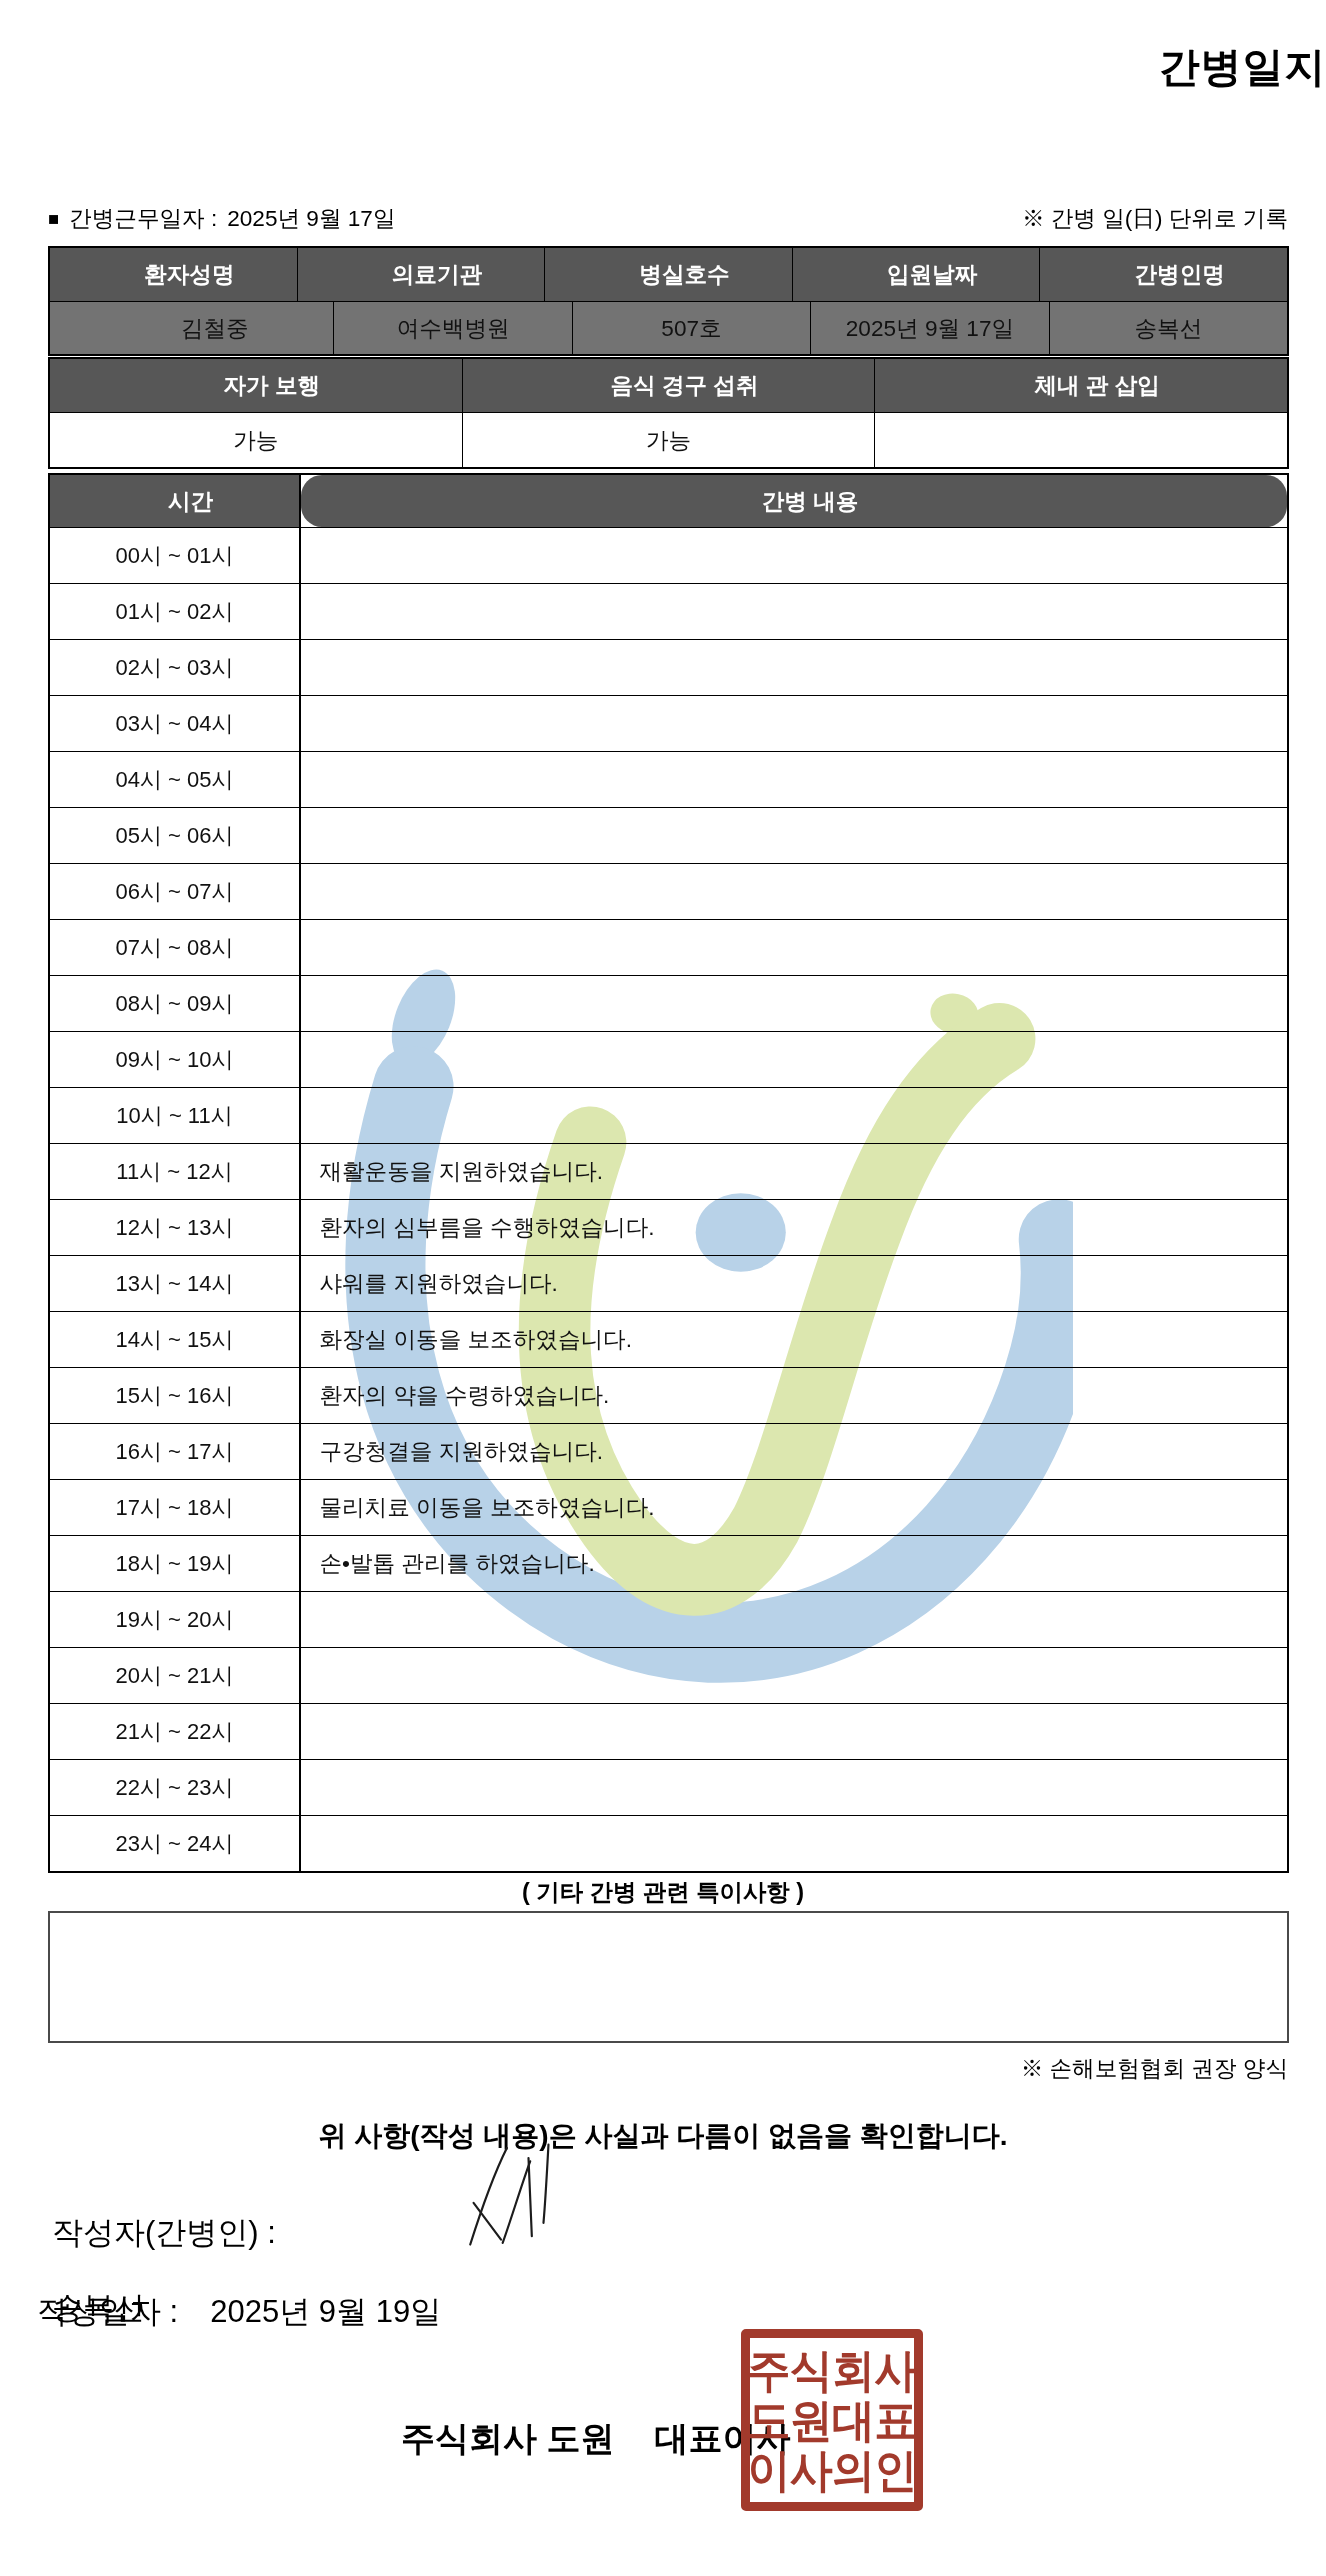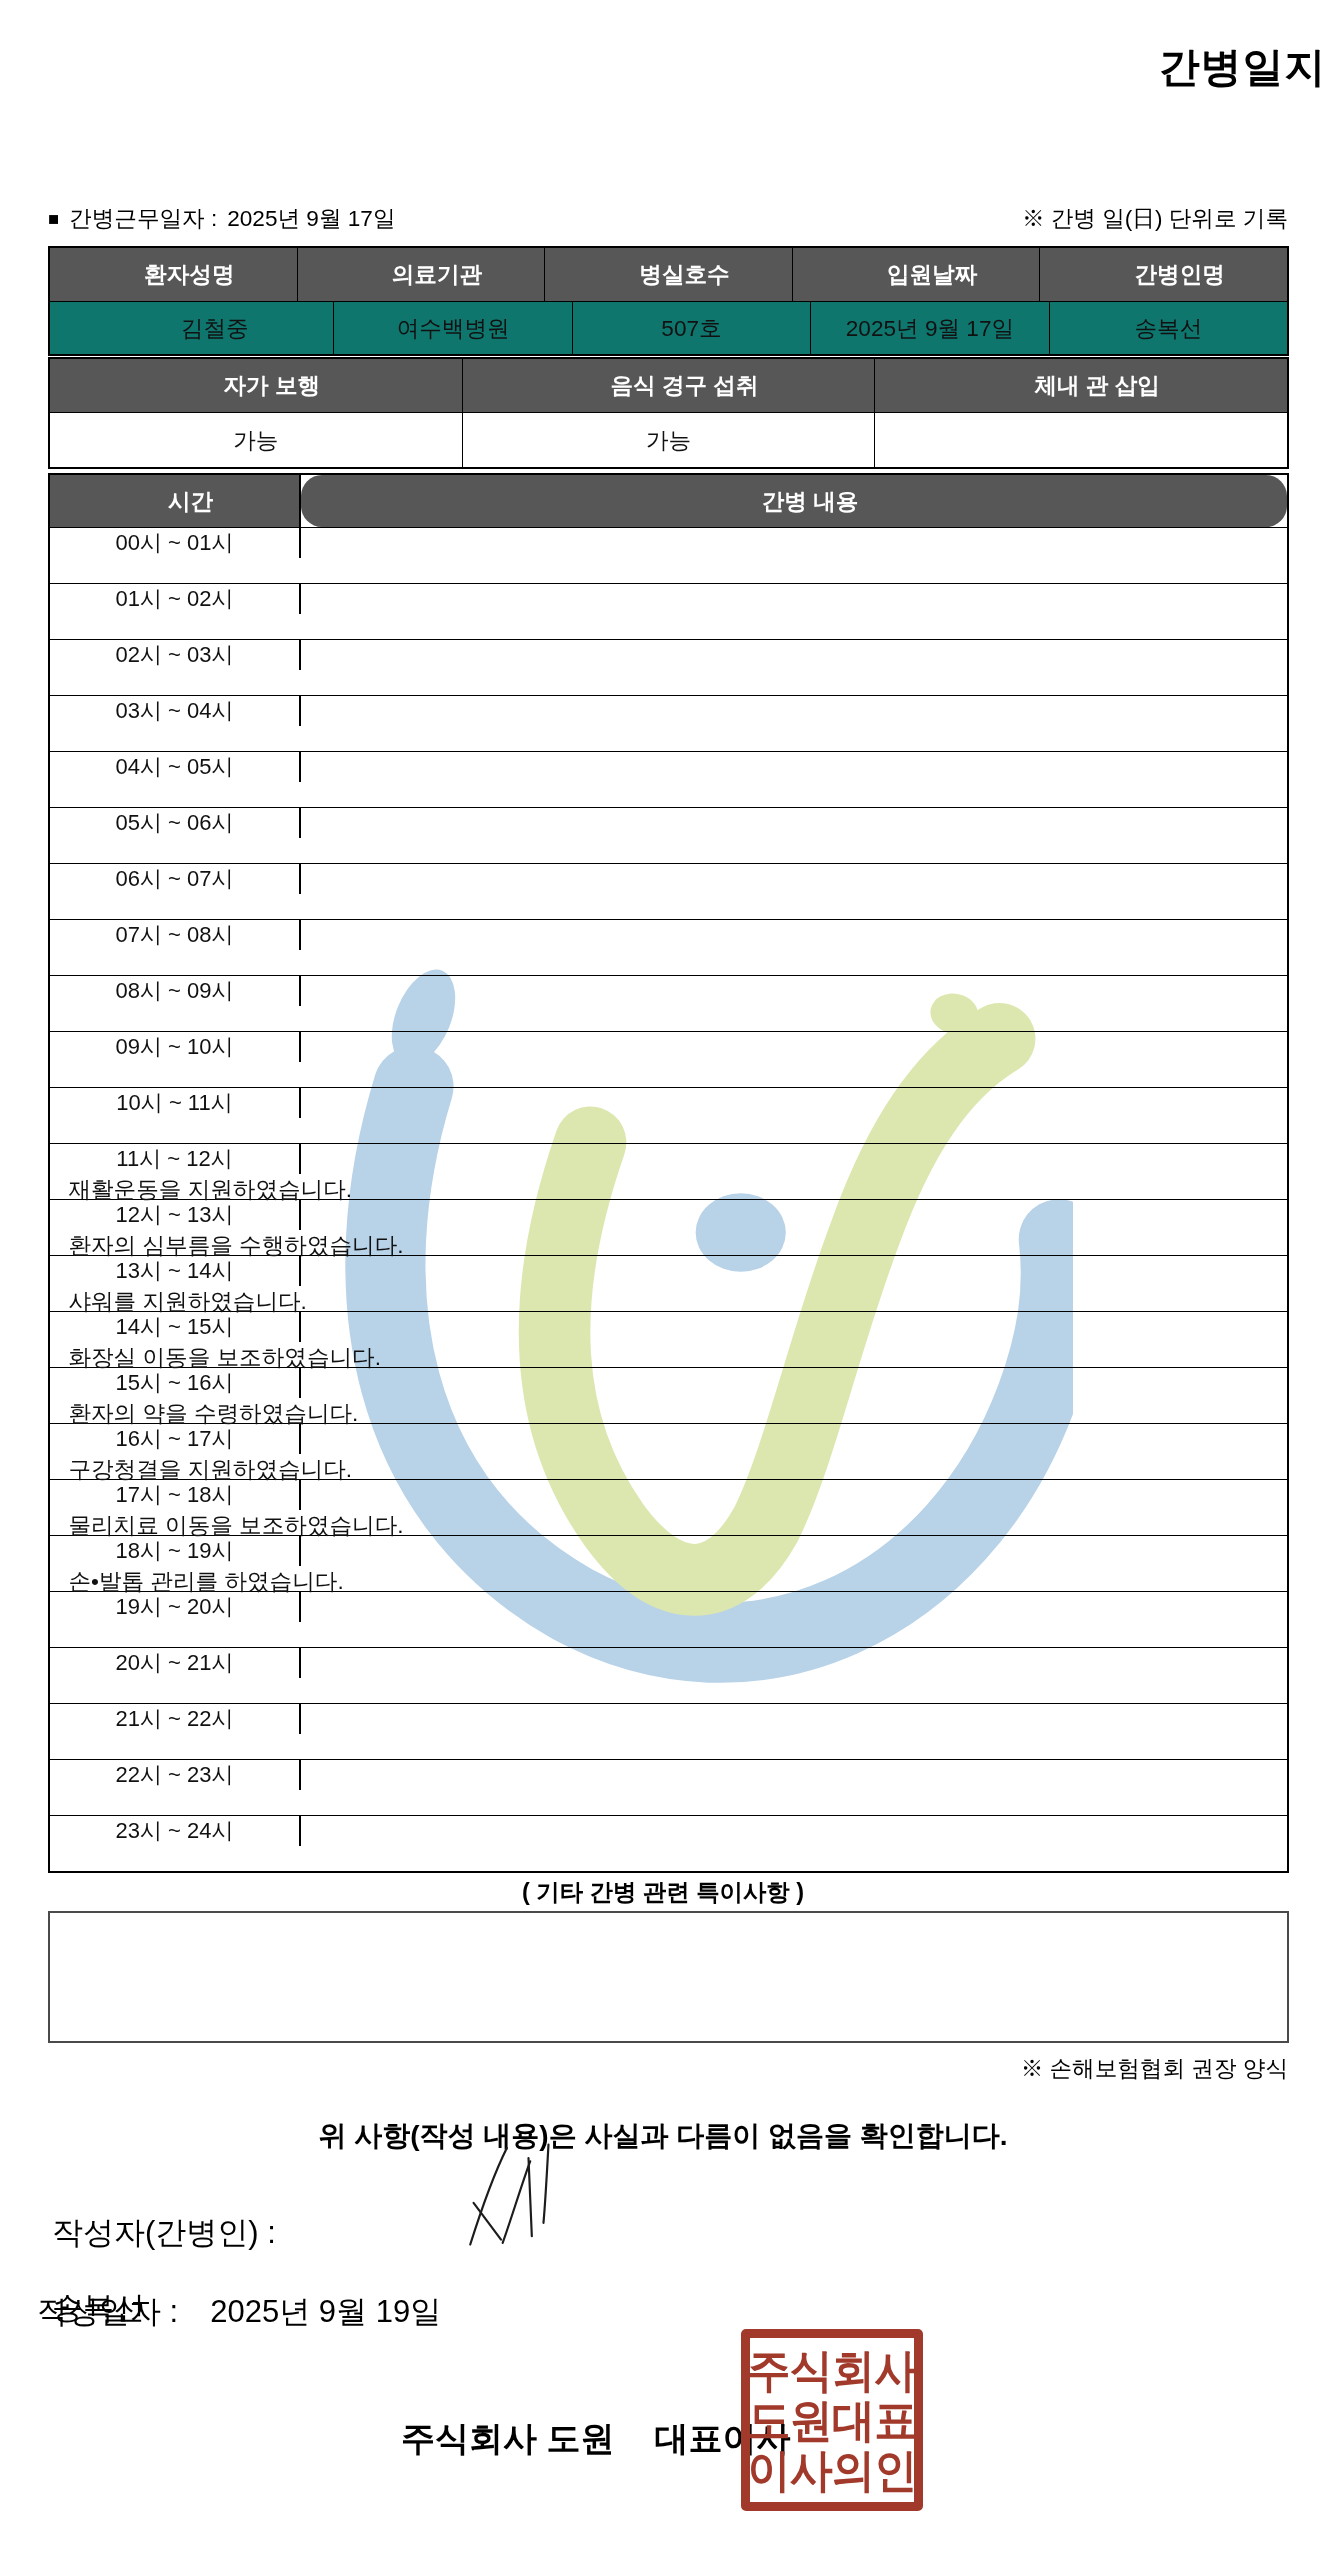--- a/index.html
+++ b/index.html
@@ -26,21 +26,21 @@
   .trow{display:flex;box-sizing:border-box;}
   .tcell{
     box-sizing:border-box;display:flex;align-items:center;justify-content:center;
     border-right:1.7px solid #000;font-size:22.6px;background:transparent;
   }
   .tcell:last-child{border-right:none;}
   .hcell{background:#575757;color:#fff;font-weight:700;padding-left:32px;}
   .vrow{border-top:1.7px solid #000;}
   
   .chead{height:52px;}
-  .crow{height:56px;border-top:1.7px solid #000;display:flex;box-sizing:border-box;flex-direction:column;}
+  .crow{height:56px;border-top:1.7px solid #000;display:flex;box-sizing:border-box;}
   .ctime{
     width:251px;box-sizing:border-box;border-right:2.5px solid #000;
     display:flex;align-items:center;justify-content:center;
     font-size:22px;color:#111;background:transparent;
   }
   .ccontent{
     flex:1;display:flex;align-items:center;justify-content:flex-start;
     padding-left:18.4px;font-size:22.6px;color:#111;background:transparent;box-sizing:border-box;
   }
   
@@ -88,21 +88,21 @@
   <div class="abs meta-right">※ 간병 일(日) 단위로 기록</div>
 
   <div class="abs tbl" style="top:246px;">
     <div class="trow" style="height:53px;">
       <div class="tcell hcell" style="flex:1;">환자성명</div>
       <div class="tcell hcell" style="flex:1;">의료기관</div>
       <div class="tcell hcell" style="flex:1;">병실호수</div>
       <div class="tcell hcell" style="flex:1;">입원날짜</div>
       <div class="tcell hcell" style="flex:1;">간병인명</div>
     </div>
-    <div class="trow vrow" style="height:53px;background:#0f766e;padding-left:46px;">
+    <div class="trow vrow" style="height:53px;background:#737373;padding-left:46px;">
       <div class="tcell" style="flex:1;">김철중</div>
       <div class="tcell" style="flex:1;">여수백병원</div>
       <div class="tcell" style="flex:1;">507호</div>
       <div class="tcell" style="flex:1;">2025년 9월 17일</div>
       <div class="tcell" style="flex:1;">송복선</div>
     </div>
   </div>
 
   <div class="abs tbl" style="top:357px;">
     <div class="trow" style="height:53px;">

